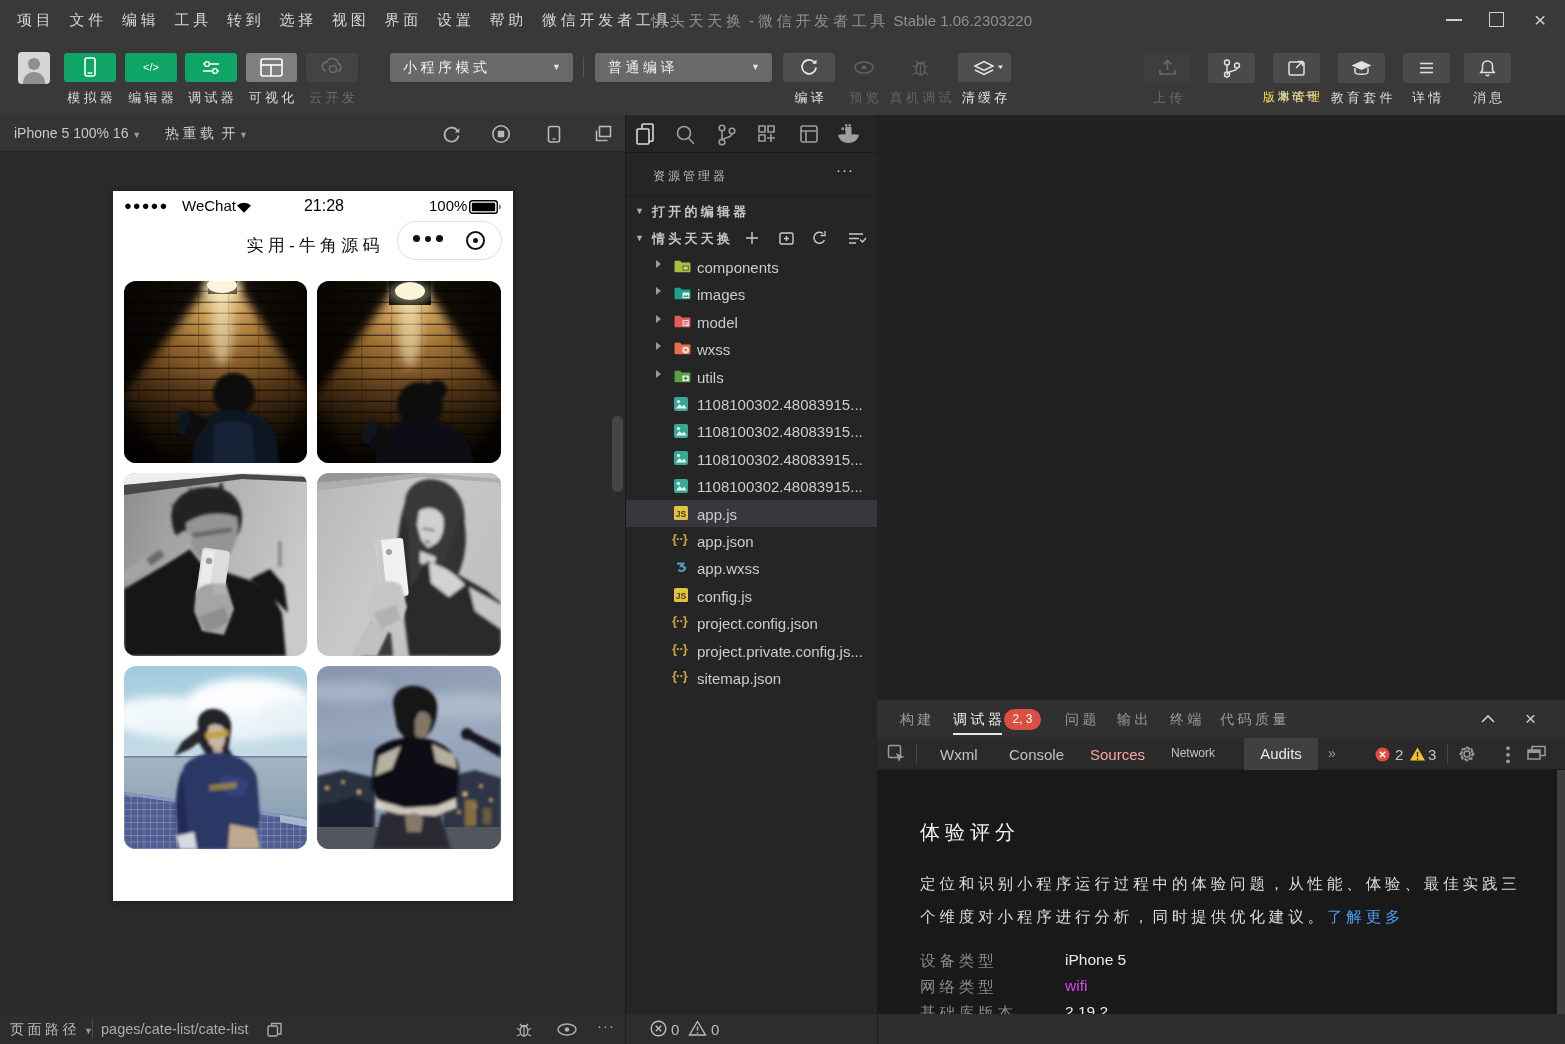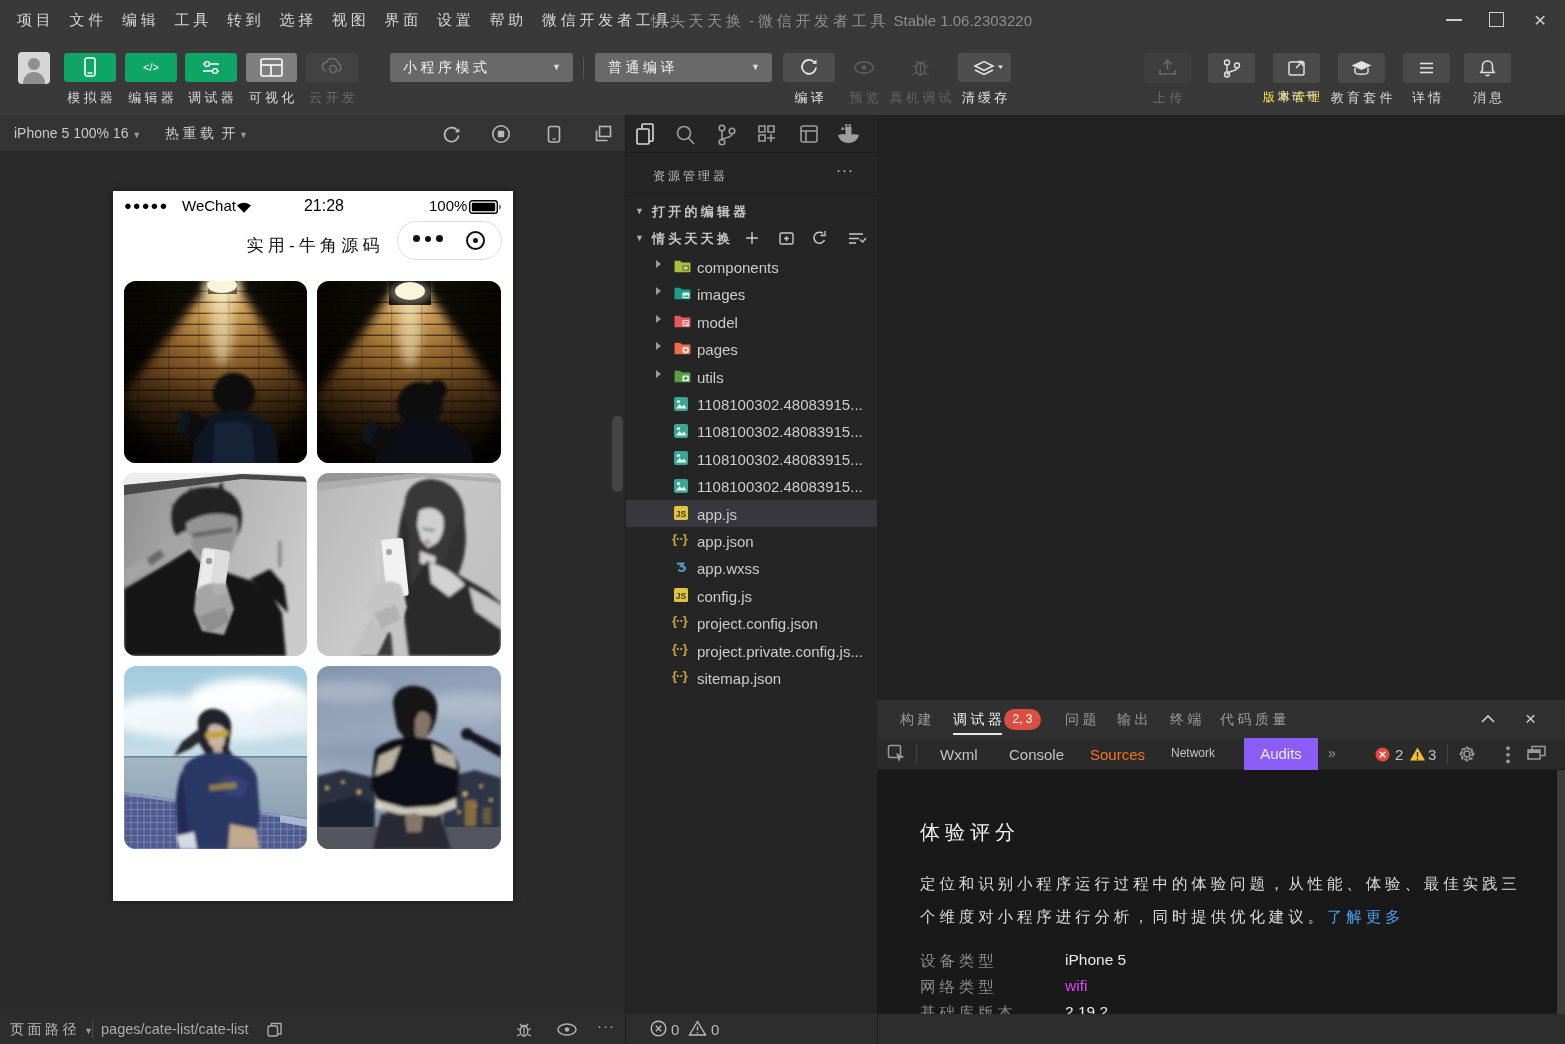--- a/index.html
+++ b/index.html
@@ -492,21 +492,21 @@
         <rect x="8" y="5.5" width="6" height="6" rx="0.8" fill="#f5dada"></rect>
         <path d="M9 7h4M9 8.5h4M9 10h2.5" stroke="#d95550" stroke-width="0.9"></path>
       </svg>
  <span class="a" style="left:71px;top:198.8px;font-size:15px;color:#cccccc;white-space:nowrap">model</span>
  <span class="a" style="left:30px;top:227.2px;width:0;height:0;border-top:4.5px solid transparent;border-bottom:4.5px solid transparent;border-left:5.5px solid #9a9a9a"></span>
  <svg class="a" style="left:48px;top:226.2px" width="17" height="15" viewBox="0 0 16 14">
         <path d="M.5 2.5 c0-.6.4-1 1-1 h4.2 l1.6 1.8 h7.2 c.6 0 1 .4 1 1 v7.2 c0 .6-.4 1-1 1 h-13 c-.6 0-1-.4-1-1z" fill="#e86e4e"></path>
         <circle cx="11" cy="8.5" r="3.2" fill="#f8e3e0"></circle>
         <circle cx="11" cy="8.5" r="1.4" fill="#e86e4e"></circle>
       </svg>
- <span class="a" style="left:71px;top:226.2px;font-size:15px;color:#cccccc;white-space:nowrap">pages</span>
+ <span class="a" style="left:71px;top:226.2px;font-size:15px;color:#cccccc;white-space:nowrap">wxss</span>
  <span class="a" style="left:30px;top:254.6px;width:0;height:0;border-top:4.5px solid transparent;border-bottom:4.5px solid transparent;border-left:5.5px solid #9a9a9a"></span>
  <svg class="a" style="left:48px;top:253.6px" width="17" height="15" viewBox="0 0 16 14">
         <path d="M.5 2.5 c0-.6.4-1 1-1 h4.2 l1.6 1.8 h7.2 c.6 0 1 .4 1 1 v7.2 c0 .6-.4 1-1 1 h-13 c-.6 0-1-.4-1-1z" fill="#57a046"></path>
         <rect x="8" y="6" width="6" height="5.5" rx="0.8" fill="#eaf4ea"></rect>
         <path d="M11 7v3.5M9.3 8.75h3.4" stroke="#2e7e3a" stroke-width="1.1"></path>
       </svg>
  <span class="a" style="left:71px;top:253.6px;font-size:15px;color:#cccccc;white-space:nowrap">utils</span>
  <svg class="a" style="left:47px;top:280.5px" width="16" height="16" viewBox="0 0 16 16">
         <rect x="1" y="1" width="14" height="14" rx="2" fill="#3aa794"></rect>
         <circle cx="5.5" cy="5.5" r="1.6" fill="#eafaf6"></circle>
@@ -576,23 +576,23 @@
  <div class="a" style="left:648px;top:8px;font-size:19px;color:#cfcfcf">×</div>
 
  <div class="a" style="left:0;top:38px;width:688px;height:32px;background:#2a2a2b;border-bottom:1px solid #1c1c1c"></div>
  <svg class="a" style="left:10px;top:44px" width="20" height="20" viewBox="0 0 20 20">
       <rect x="1.5" y="1.5" width="12" height="12" rx="1.5" fill="none" stroke="#9a9a9a" stroke-width="1.5"></rect>
       <path d="M9 9l3 9 1.6-3.8L17.5 13z" fill="#9a9a9a"></path>
     </svg>
  <div class="a" style="left:39px;top:44px;width:1px;height:20px;background:#454545"></div>
  <div class="a" style="left:63px;top:46px;font-size:15px;color:#c3c3c3">Wxml</div>
  <div class="a" style="left:132px;top:46px;font-size:15px;color:#c3c3c3">Console</div>
- <div class="a" style="left:213px;top:46px;font-size:15px;color:#f97316">Sources</div>
+ <div class="a" style="left:213px;top:46px;font-size:15px;color:#fca5a5">Sources</div>
  <div class="a" style="left:294px;top:46px;font-size:12px;color:#c3c3c3">Network</div>
- <div class="a" style="left:367px;top:38px;width:74px;height:32px;background:#8b5cf6;color:#e8e8e8;font-size:15px;text-align:center;line-height:32px">Audits</div>
+ <div class="a" style="left:367px;top:38px;width:74px;height:32px;background:#404040;color:#e8e8e8;font-size:15px;text-align:center;line-height:32px">Audits</div>
  <div class="a" style="left:451px;top:45px;font-size:14px;color:#9a9a9a">»</div>
  <svg class="a" style="left:498px;top:47px" width="15" height="15">
       <circle cx="7.5" cy="7.5" r="7" fill="#e04b3f"></circle>
       <path d="M4.8 4.8l5.4 5.4M10.2 4.8l-5.4 5.4" stroke="#fff" stroke-width="1.5"></path>
     </svg>
  <div class="a" style="left:518px;top:46px;font-size:15px;color:#c3c3c3">2</div>
  <svg class="a" style="left:532px;top:46px" width="17" height="16">
       <path d="M8.5 1.5l7.5 13H1z" fill="#f2c12c"></path>
       <path d="M8.5 6v5M8.5 12.2v1.6" stroke="#3a3000" stroke-width="1.4"></path>
     </svg>

